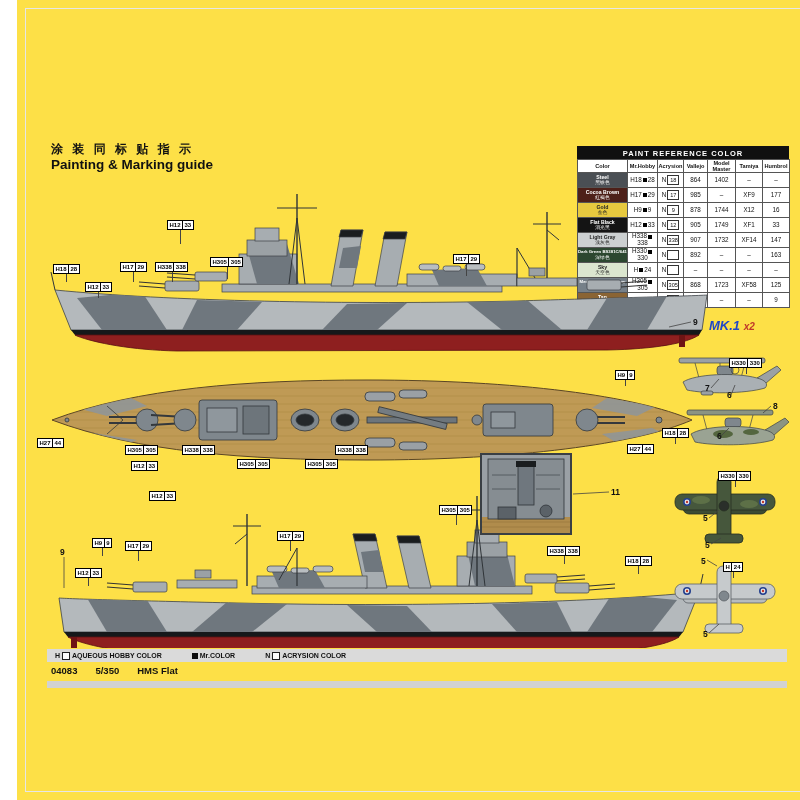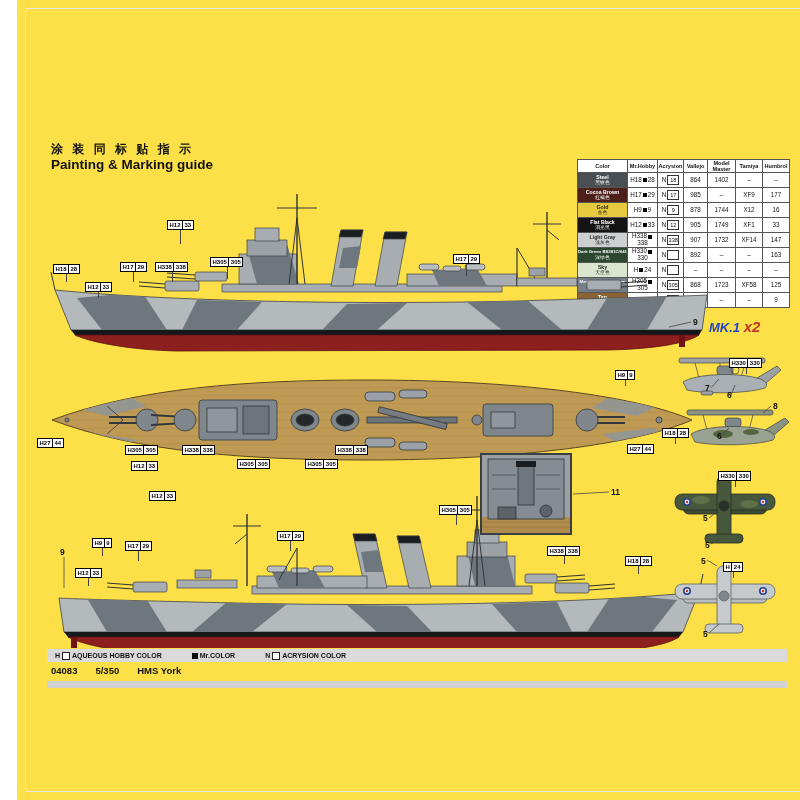--- a/index.html
+++ b/index.html
@@ -22,21 +22,21 @@
   .nbox{display:inline-block;min-width:10px;height:8px;border:0.6px solid #333;font-size:5.6px;line-height:8px;vertical-align:middle;margin-left:1px;}
 
   
   .co{position:absolute;display:flex;z-index:30;}
   .co .seg{border:1px solid #000;background:#fff;font-size:6px;line-height:8px;padding:0 1.5px;font-weight:bold;white-space:nowrap;color:#000;}
   .co .seg + .seg{margin-left:-1px;}
   .co .lead{position:absolute;top:10px;left:50%;width:1px;background:#444;}
   .num{position:absolute;font-size:8.5px;font-weight:bold;color:#111;z-index:30;}
 
   .mk1{position:absolute;left:692px;top:318px;font-size:13px;font-weight:bold;font-style:italic;color:#1f46c8;z-index:25;}
-  .mk1 .qty{font-size:15px;color:#c0392b;font-style:italic;}
+  .mk1 .qty{font-size:10px;color:#c0392b;font-style:italic;}
 
   .shipbox{position:absolute;z-index:5;}
   .inset{position:absolute;left:463px;top:453px;width:92px;height:82px;border:2px solid #3a3f44;background:#9aa0a5;z-index:20;box-sizing:border-box;}
 
   .legend{position:absolute;left:30px;top:649px;width:740px;height:13px;background:#dadada;display:flex;align-items:center;gap:30px;padding-left:8px;box-sizing:border-box;z-index:10;}
   .legend .item{display:flex;align-items:center;font-size:7px;font-weight:bold;gap:2px;color:#111;white-space:nowrap;}
   .box-outline{display:inline-block;width:6px;height:6px;border:1px solid #222;background:#fff;}
   .box-filled{display:inline-block;width:6px;height:6px;background:#0d0d0d;}
   .legend .pfx{font-size:7px;font-weight:bold;}
 
@@ -48,20 +48,21 @@
 </style>
 </head>
 <body>
 
 <div class="sheet">
   <div class="frame"></div>
 
   <div class="title-cn">涂 装 同 标 贴 指 示</div>
   <div class="title-en">Painting &amp; Marking guide</div>
 
+  <div class="pt-title">PAINT  REFERENCE  COLOR</div>
   <table class="paint">
     <colgroup>
         <col style="width:50px">
         <col style="width:30px">
         <col style="width:26px">
         <col style="width:24px">
         <col style="width:28px">
         <col style="width:27px">
         <col style="width:27px">
       </colgroup>
@@ -618,16 +619,16 @@
       <span class="item">
         <span class="pfx">N</span>
         <span class="box-outline"></span>
         <span>ACRYSION COLOR</span>
       </span>
     </div>
 
   <div class="footer">
     <span>04083</span>
     <span>5/350</span>
-    <span>HMS York</span>
+    <span>HMS Flat</span>
   </div>
   <div class="bottombar"></div>
 </div>
 
 </body></html>

